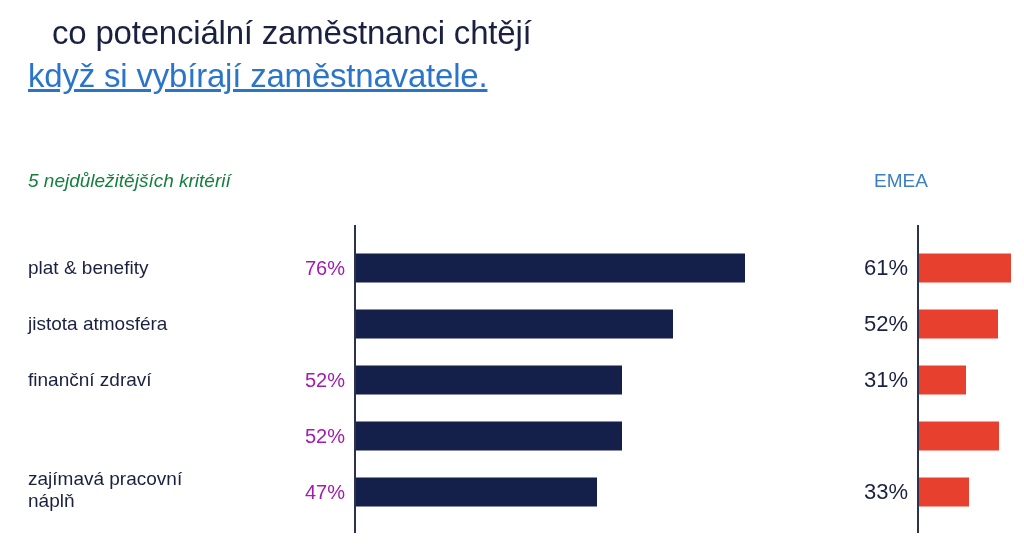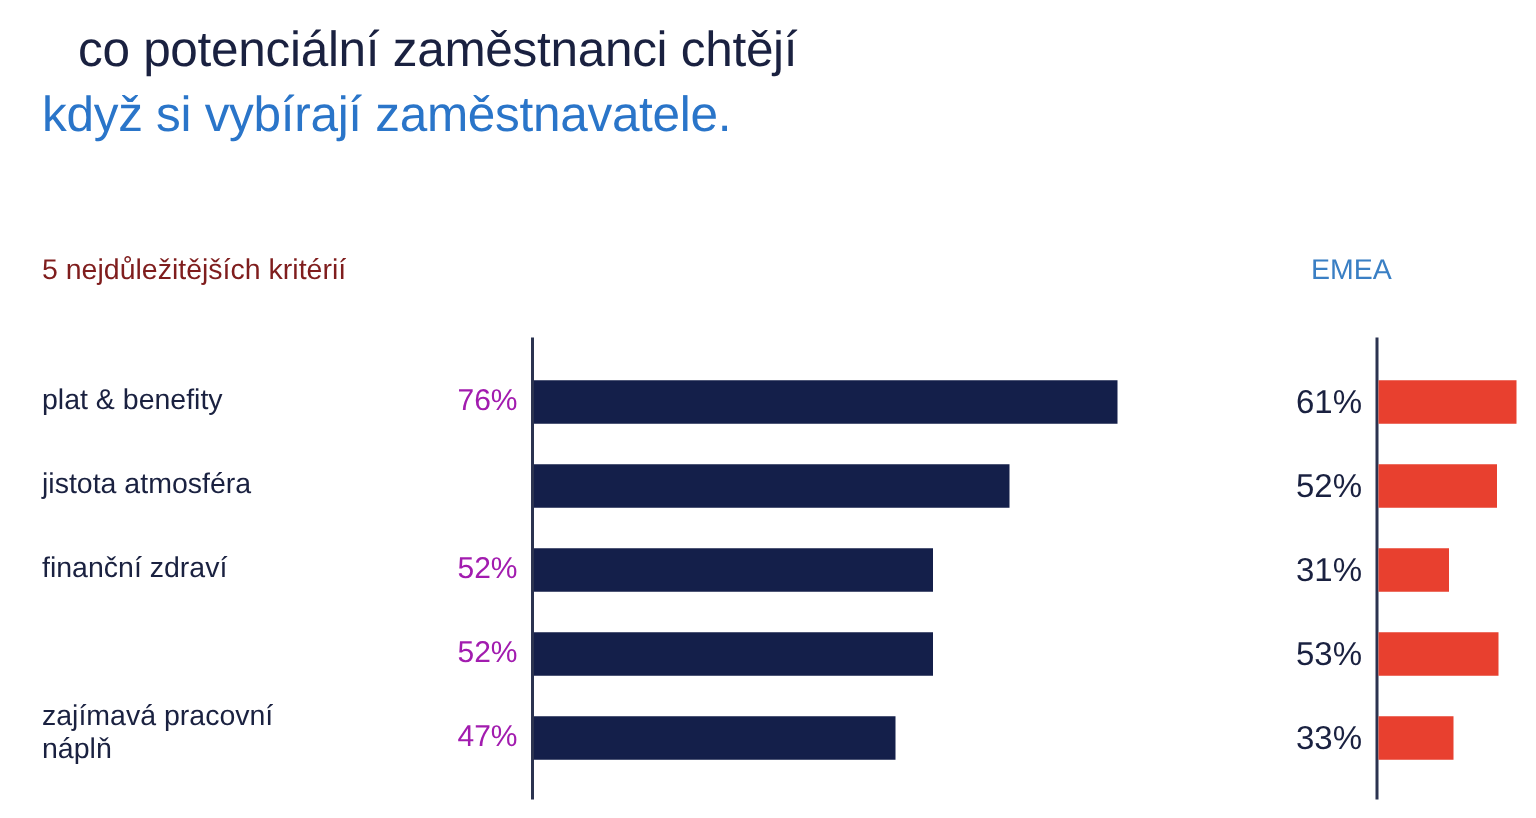--- a/index.html
+++ b/index.html
@@ -25,21 +25,21 @@
     top: 12px;
     line-height: 1.30;
   }
   .headline-line {
     font-size: 33px;
     font-weight: 400;
     letter-spacing: -0.2px;
     white-space: nowrap;
   }
   .headline-line.primary   { color: #1a2140; margin-left: 24px; }
-  .headline-line.secondary { color: #2a75c9; }
+  .headline-line.secondary { color: #2a75c9; text-decoration: underline; }
 
   
   #col-header-left {
     position: absolute;
     left: 28px;
     top: 170px;
     font-size: 19px;
     color: #3a7fc4;
     white-space: nowrap;
   }
@@ -135,21 +135,21 @@
   }
 </style>
 </head>
 <body>
 
 <div id="headline">
   <div class="headline-line primary" style="color: rgb(26, 33, 64);">co potenciální zaměstnanci chtějí</div>
   <div class="headline-line secondary" style="color: rgb(42, 117, 201);">když si vybírají zaměstnavatele.</div>
 </div>
 
-<div id="col-header-left" style="color: #7f1d1d;">5 nejdůležitějších kritérií</div>
+<div id="col-header-left" style="color: #15803d; font-style: italic;">5 nejdůležitějších kritérií</div>
 
 <div id="col-header-right" style="color: rgb(58, 127, 196);">EMEA</div>
 
 <div id="chart">
 
   <div class="axis-line" id="axis-left" style="background: rgb(43, 51, 80);"></div>
   <div class="axis-line" id="axis-right" style="background: rgb(43, 51, 80);"></div>
 
   <div class="row" style="top:240px">
     <div class="row-label">
@@ -176,21 +176,20 @@
     </div>
     <div class="row-value-left">52%</div>
     <div class="bar-left" style="width: 266.24px; background: rgb(20, 31, 74);"></div>
     <div class="row-value-right">31%</div>
     <div class="bar-right" style="width: 46.81px; background: rgb(232, 64, 47);"></div>
   </div>
 
   <div class="row" style="top:408px">
     <div class="row-value-left">52%</div>
     <div class="bar-left" style="width: 266.24px; background: rgb(20, 31, 74);"></div>
-    <div class="row-value-right">53%</div>
     <div class="bar-right" style="width: 80.03px; background: rgb(232, 64, 47);"></div>
   </div>
 
   <div class="row wrap" style="top:464px">
     <div class="row-label">
       <span>zajímavá pracovní</span><br>
       <span>náplň</span>
     </div>
     <div class="row-value-left">47%</div>
     <div class="bar-left" style="width: 240.64px; background: rgb(20, 31, 74);"></div>

